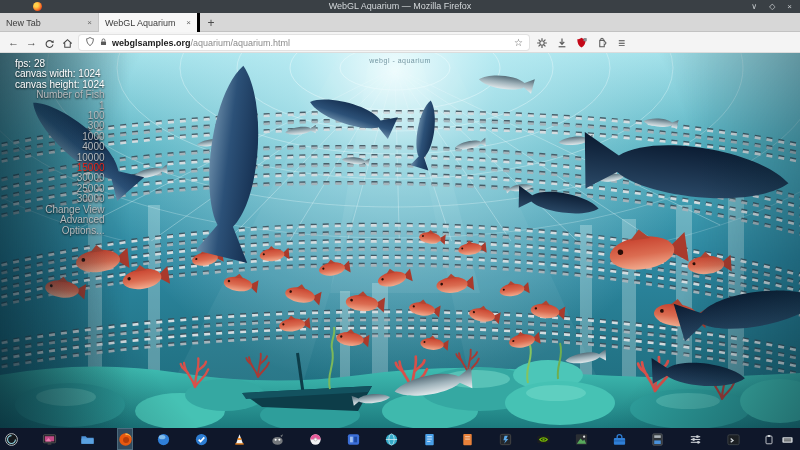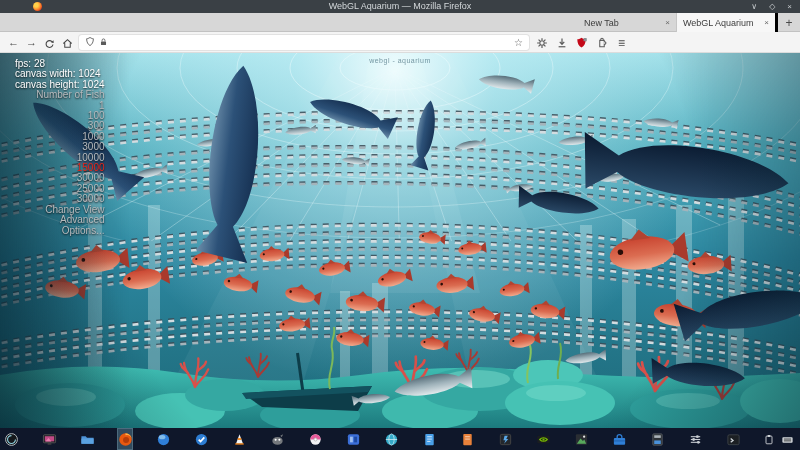--- a/index.html
+++ b/index.html
@@ -9,21 +9,21 @@
   
   .titlebar{position:relative;height:13px;background:#3a4045;display:flex;align-items:center;padding-left:28px;}
   .titlebar .ffdot{width:9px;height:9px;border-radius:50%;margin-left:5px;z-index:2;
      background:radial-gradient(circle at 35% 35%,#ffd24a 0 22%,#ff9632 48%,#e33b19 78%);}
   .titlebar .wtitle{position:absolute;left:0;right:0;text-align:center;color:#d3d7da;font-size:9px;line-height:13px;}
   .winctl{margin-left:auto;display:flex;gap:12px;padding-right:8px;z-index:2;}
   .winctl span{color:#c6cacd;font-size:8px;line-height:13px;cursor:default;}
 
   
   .tabstrip{height:19px;background:#d7d7d7;display:flex;font-size:9px;color:#3d3d3d;
-            box-shadow:inset 0 -1px 0 #c2c2c2;justify-content:flex-end;}
+            box-shadow:inset 0 -1px 0 #c2c2c2;}
   .tab{display:flex;align-items:center;justify-content:space-between;width:86px;padding:0 6px;
        border-right:1px solid #c6c6c6;}
   .tab.active{background:#f7f7f7;border-right:3px solid #000000;}
   .tab .tclose{color:#6a6a6a;font-size:8px;}
   .newtab{width:22px;display:flex;align-items:center;justify-content:center;color:#4a4a4a;font-size:12px;}
 
   
   .urlbar{height:21px;background:#f4f4f4;display:flex;align-items:center;gap:5px;padding:0 7px;
           box-shadow:inset 0 -1px 0 #dcdcdc;}
   .navbtn{color:#474747;font-size:11px;line-height:21px;width:13px;text-align:center;}
@@ -110,20 +110,23 @@
       <span>
         <svg width="10" height="11" viewBox="0 0 16 16">
             <path d="M8,1.5 C10,3 12.2,3.6 13.4,3.6 C13.4,9 11.2,12.8 8,14.5 C4.8,12.8 2.6,9 2.6,3.6 C3.8,3.6 6,3 8,1.5 Z" fill="none" stroke="#5a5a5a" stroke-width="1.4"></path>
           </svg>
       </span>
       <span>
         <svg width="9" height="10" viewBox="0 0 16 16">
             <rect x="3.5" y="7" width="9" height="6.5" rx="1" fill="#5a5a5a"></rect>
             <path d="M5.5,7 V5 a2.5,2.5 0 0 1 5,0 V7" stroke="#5a5a5a" stroke-width="1.5" fill="none"></path>
           </svg>
+      </span>
+      <span>
+        <span class="domain">webglsamples.org</span><span class="path">/aquarium/aquarium.html</span>
       </span>
       <span class="star">☆</span>
     </div>
     <span class="tbicon">
       <svg width="12" height="12" viewBox="0 0 16 16">
           <circle cx="8" cy="8" r="3" stroke="#5a5a5a" stroke-width="1.5" fill="none"></circle>
           <g stroke="#5a5a5a" stroke-width="1.6">
             <line x1="8" y1="1.5" x2="8" y2="4"></line>
             <line x1="8" y1="12" x2="8" y2="14.5"></line>
             <line x1="1.5" y1="8" x2="4" y2="8"></line>
@@ -411,21 +414,21 @@
     <div class="hud">
       <div>fps: 28</div>
       <div>canvas width: 1024</div>
       <div>canvas height: 1024</div>
       <div class="menu">
         <div class="mi">Number of Fish</div>
         <div class="mi">1</div>
         <div class="mi">100</div>
         <div class="mi">300</div>
         <div class="mi">1000</div>
-        <div class="mi">3000</div>
+        <div class="mi">4000</div>
         <div class="mi">10000</div>
         <div class="mi sel">15000</div>
         <div class="mi">30000</div>
         <div class="mi">25000</div>
         <div class="mi">30000</div>
         <div class="mi">Change View</div>
         <div class="mi">Advanced</div>
         <div class="mi">Options...</div>
       </div>
     </div>

